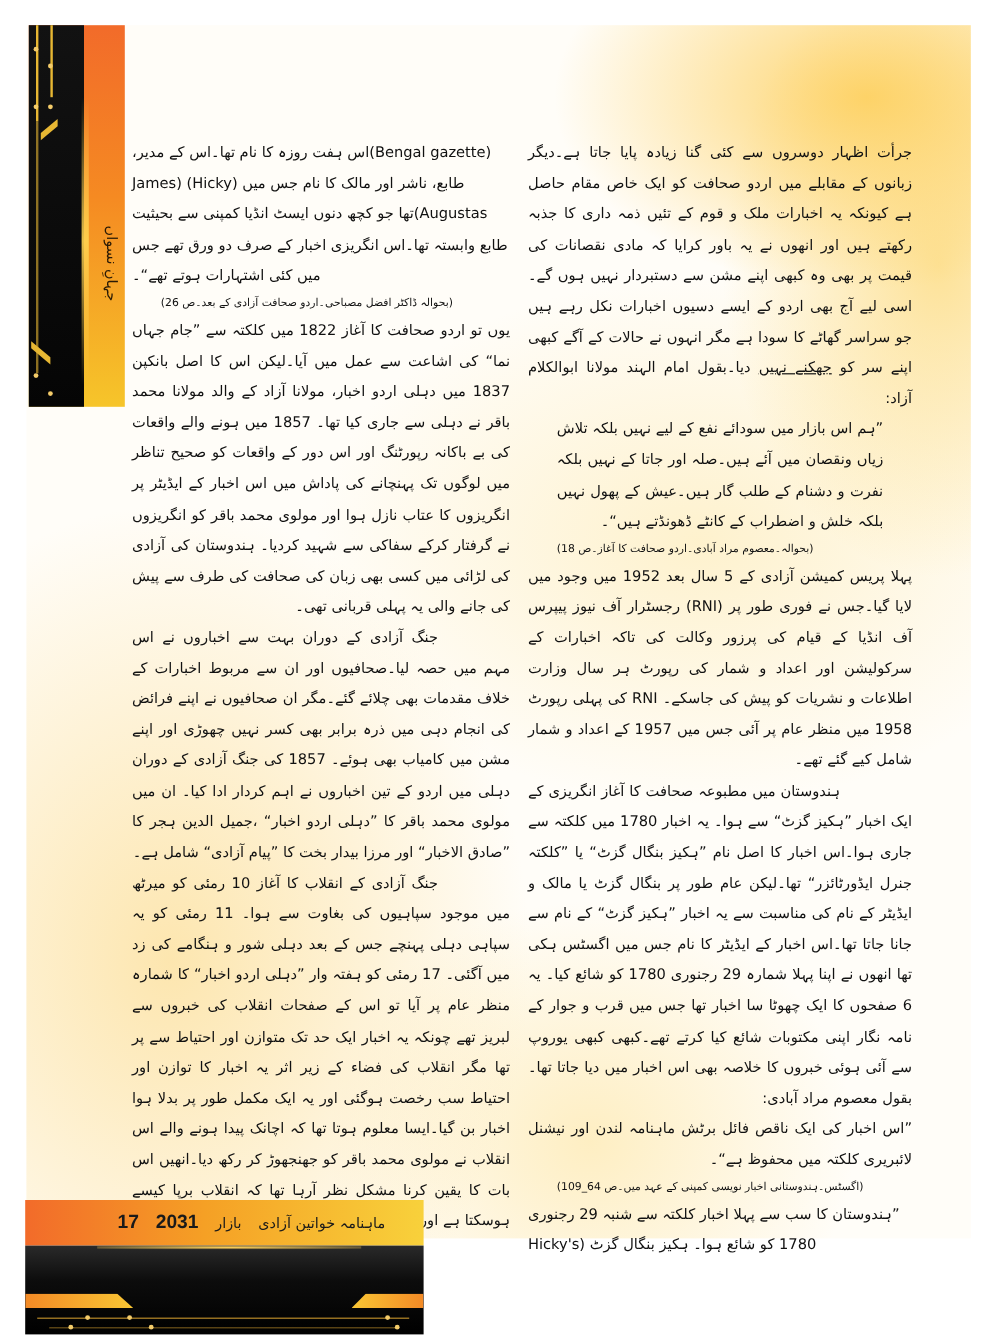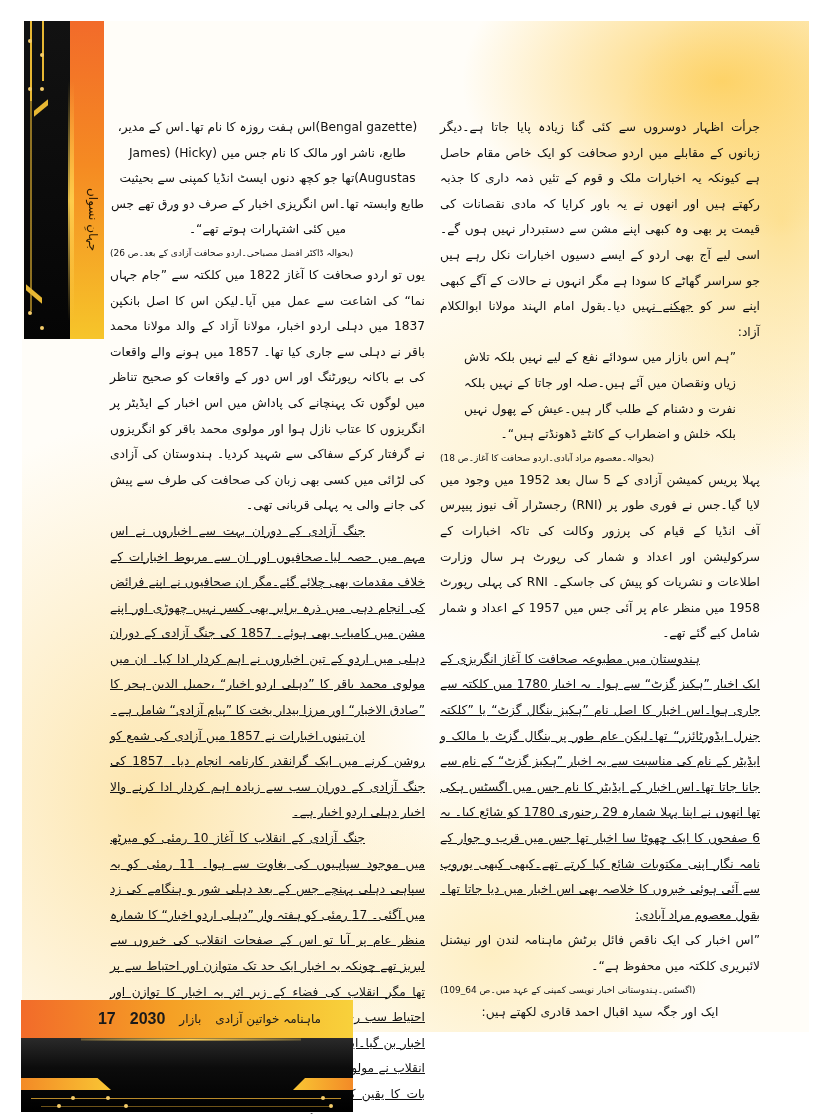--- a/index.html
+++ b/index.html
@@ -25,23 +25,23 @@
   .sidebar .dot { position: absolute; width: 4px; height: 4px; border-radius: 50%; background: #f4cc6a; }
   .sidebar .glow { position: absolute; left: 44px; top: 60px; width: 6px; height: 240px;
     background: linear-gradient(180deg, rgba(255,200,60,0), rgba(255,210,80,0.9), rgba(255,200,60,0)); }
   .sidebar-title { position: absolute; left: 56px; top: 150px; width: 20px; height: 80px;
     writing-mode: vertical-rl; font-size: 12px; color: #2a1a05; direction: rtl; }
 
   
   .col { position: absolute; direction: rtl; text-align: justify; color: #111;
     font-family: "DejaVu Sans", sans-serif; font-size: 12.2px; line-height: 25.6px; }
   .col p { margin: 0; }
-  .col .ref { font-size: 9px; line-height: 20px; text-align: left; direction: rtl; }
-  .col .indent { text-indent: 60px; text-decoration: underline; }
-  .col .center { text-align: center; }
+  .col .ref { font-size: 9px; line-height: 20px; text-align: left; direction: rtl; margin-left: 24px; }
+  .col .indent { text-indent: 60px; }
+  .col .center { text-align: left; }
   .col .quote { padding: 0 24px; }
   .col .underline { text-decoration: underline; margin-top: 21px; }
   .col-left { left: 110px; top: 115px; width: 315px; }
   .col-right { left: 440px; top: 115px; width: 320px; }
 
   
   .footer { position: absolute; left: 21px; top: 1000px; width: 332px; height: 145px; }
   .footer .band { position: absolute; left: 0; top: 0; width: 332px; height: 38px;
     background: linear-gradient(90deg, #f26b2a 0%, #f5a025 45%, #f8d13b 100%); }
   .footer .band-text { position: absolute; left: 0; top: 0; width: 300px; height: 38px;
@@ -79,40 +79,39 @@
   <div class="dot" style="left:16px;top:305px;"></div>
   <div class="glow"></div>
   <div class="sidebar-title">جہانِ نسواں</div>
 </div>
 
 <div class="col col-left">
   <p class="center">(Bengal gazette)اس ہفت روزہ کا نام تھا۔اس کے مدیر، طابع، ناشر اور مالک کا نام جس میں (Hicky) (James Augustas)تھا جو کچھ دنوں ایسٹ انڈیا کمپنی سے بحیثیت طابع وابستہ تھا۔اس انگریزی اخبار کے صرف دو ورق تھے جس میں کئی اشتہارات ہوتے تھے“۔</p>
   <p class="ref">(بحوالہ ڈاکٹر افضل مصباحی۔اردو صحافت آزادی کے بعد۔ص 26)</p>
   <p>یوں تو اردو صحافت کا آغاز 1822 میں کلکتہ سے ”جام جہاں نما“ کی اشاعت سے عمل میں آیا۔لیکن اس کا اصل بانکپن 1837 میں دہلی اردو اخبار، مولانا آزاد کے والد مولانا محمد باقر نے دہلی سے جاری کیا تھا۔ 1857 میں ہونے والے واقعات کی بے باکانہ رپورٹنگ اور اس دور کے واقعات کو صحیح تناظر میں لوگوں تک پہنچانے کی پاداش میں اس اخبار کے ایڈیٹر پر انگریزوں کا عتاب نازل ہوا اور مولوی محمد باقر کو انگریزوں نے گرفتار کرکے سفاکی سے شہید کردیا۔ ہندوستان کی آزادی کی لڑائی میں کسی بھی زبان کی صحافت کی طرف سے پیش کی جانے والی یہ پہلی قربانی تھی۔</p>
   <p class="indent">جنگ آزادی کے دوران بہت سے اخباروں نے اس مہم میں حصہ لیا۔صحافیوں اور ان سے مربوط اخبارات کے خلاف مقدمات بھی چلائے گئے۔مگر ان صحافیوں نے اپنے فرائض کی انجام دہی میں ذرہ برابر بھی کسر نہیں چھوڑی اور اپنے مشن میں کامیاب بھی ہوئے۔ 1857 کی جنگ آزادی کے دوران دہلی میں اردو کے تین اخباروں نے اہم کردار ادا کیا۔ ان میں مولوی محمد باقر کا ”دہلی اردو اخبار“ ،جمیل الدین ہجر کا ”صادق الاخبار“ اور مرزا بیدار بخت کا ”پیام آزادی“ شامل ہے۔</p>
-  <p class="indent">ان تینوں اخبارات نے 1857 میں آزادی کی شمع کو روشن کرنے میں ایک گرانقدر کارنامہ انجام دیا۔ 1857 کی جنگ آزادی کے دوران سب سے زیادہ اہم کردار ادا کرنے والا اخبار دہلی اردو اخبار ہے۔</p>
   <p class="indent">جنگ آزادی کے انقلاب کا آغاز 10 رمئی کو میرٹھ میں موجود سپاہیوں کی بغاوت سے ہوا۔ 11 رمئی کو یہ سپاہی دہلی پہنچے جس کے بعد دہلی شور و ہنگامے کی زد میں آگئی۔ 17 رمئی کو ہفتہ وار ”دہلی اردو اخبار“ کا شمارہ منظر عام پر آیا تو اس کے صفحات انقلاب کی خبروں سے لبریز تھے چونکہ یہ اخبار ایک حد تک متوازن اور احتیاط سے پر تھا مگر انقلاب کی فضاء کے زیر اثر یہ اخبار کا توازن اور احتیاط سب رخصت ہوگئی اور یہ ایک مکمل طور پر بدلا ہوا اخبار بن گیا۔ایسا معلوم ہوتا تھا کہ اچانک پیدا ہونے والے اس انقلاب نے مولوی محمد باقر کو جھنجھوڑ کر رکھ دیا۔انھیں اس بات کا یقین کرنا مشکل نظر آرہا تھا کہ انقلاب برپا کیسے ہوسکتا ہے اور وہ فرنگی جو عملی طور پر</p>
 </div>
 
 <div class="col col-right">
   <p><span>جرأت اظہار دوسروں سے کئی گنا زیادہ پایا جاتا ہے۔دیگر زبانوں کے مقابلے میں اردو صحافت کو ایک خاص مقام حاصل ہے کیونکہ یہ اخبارات ملک و قوم کے تئیں ذمہ داری کا جذبہ رکھتے ہیں اور انھوں نے یہ باور کرایا کہ مادی نقصانات کی قیمت پر بھی وہ کبھی اپنے مشن سے دستبردار نہیں ہوں گے۔اسی لیے آج بھی اردو کے ایسے دسیوں اخبارات نکل رہے ہیں جو سراسر گھاٹے کا سودا ہے مگر انہوں نے حالات کے آگے کبھی اپنے سر کو</span> <span class="underline">جھکنے نہیں</span> <span>دیا۔بقول امام الہند مولانا ابوالکلام آزاد:</span></p>
   <p class="quote">”ہم اس بازار میں سودائے نفع کے لیے نہیں بلکہ تلاش زیاں ونقصان میں آئے ہیں۔صلہ اور جاتا کے نہیں بلکہ نفرت و دشنام کے طلب گار ہیں۔عیش کے پھول نہیں بلکہ خلش و اضطراب کے کانٹے ڈھونڈتے ہیں“۔</p>
   <p class="ref">(بحوالہ۔معصوم مراد آبادی۔اردو صحافت کا آغاز۔ص 18)</p>
   <p>پہلا پریس کمیشن آزادی کے 5 سال بعد 1952 میں وجود میں لایا گیا۔جس نے فوری طور پر (RNI) رجسٹرار آف نیوز پیپرس آف انڈیا کے قیام کی پرزور وکالت کی تاکہ اخبارات کے سرکولیشن اور اعداد و شمار کی رپورٹ ہر سال وزارت اطلاعات و نشریات کو پیش کی جاسکے۔ RNI کی پہلی رپورٹ 1958 میں منظر عام پر آئی جس میں 1957 کے اعداد و شمار شامل کیے گئے تھے۔</p>
   <p class="indent">ہندوستان میں مطبوعہ صحافت کا آغاز انگریزی کے ایک اخبار ”ہکیز گزٹ“ سے ہوا۔ یہ اخبار 1780 میں کلکتہ سے جاری ہوا۔اس اخبار کا اصل نام ”ہکیز بنگال گزٹ“ یا ”کلکتہ جنرل ایڈورٹائزر“ تھا۔لیکن عام طور پر بنگال گزٹ یا مالک و ایڈیٹر کے نام کی مناسبت سے یہ اخبار ”ہکیز گزٹ“ کے نام سے جانا جاتا تھا۔اس اخبار کے ایڈیٹر کا نام جس میں اگسٹس ہکی تھا انھوں نے اپنا پہلا شمارہ 29 رجنوری 1780 کو شائع کیا۔ یہ 6 صفحوں کا ایک چھوٹا سا اخبار تھا جس میں قرب و جوار کے نامہ نگار اپنی مکتوبات شائع کیا کرتے تھے۔کبھی کبھی یوروپ سے آئی ہوئی خبروں کا خلاصہ بھی اس اخبار میں دیا جاتا تھا۔بقول معصوم مراد آبادی:</p>
   <p>”اس اخبار کی ایک ناقص فائل برٹش ماہنامہ لندن اور نیشنل لائبریری کلکتہ میں محفوظ ہے“۔</p>
   <p class="ref">(اگسٹس۔ہندوستانی اخبار نویسی کمپنی کے عہد میں۔ص 64_109)</p>
-  <p class="center">ایک اور جگہ سید اقبال احمد قادری لکھتے ہیں:</p>
+  <p class="center">”ہندوستان کا سب سے پہلا اخبار کلکتہ سے شنبہ 29 رجنوری 1780 کو شائع ہوا۔ ہکیز بنگال گزٹ (Hicky's</p>
 </div>
 
 <div class="footer">
   <div class="band"></div>
   <div class="band-text">
     <span>17</span>
-    <span>2030</span>
+    <span>2031</span>
     <span class="mag">بازار</span>
     <span class="mag">ماہنامہ خواتین آزادی</span>
   </div>
   <div class="dark"></div>
   <div class="glowline"></div>
   <div class="shape-l"></div>
   <div class="shape-r"></div>
   <div class="fline" style="left:10px;top:98px;width:310px;"></div>
   <div class="fline" style="left:20px;top:106px;width:290px;opacity:.6"></div>
   <div class="fdot" style="left:50px;top:96px;"></div>

